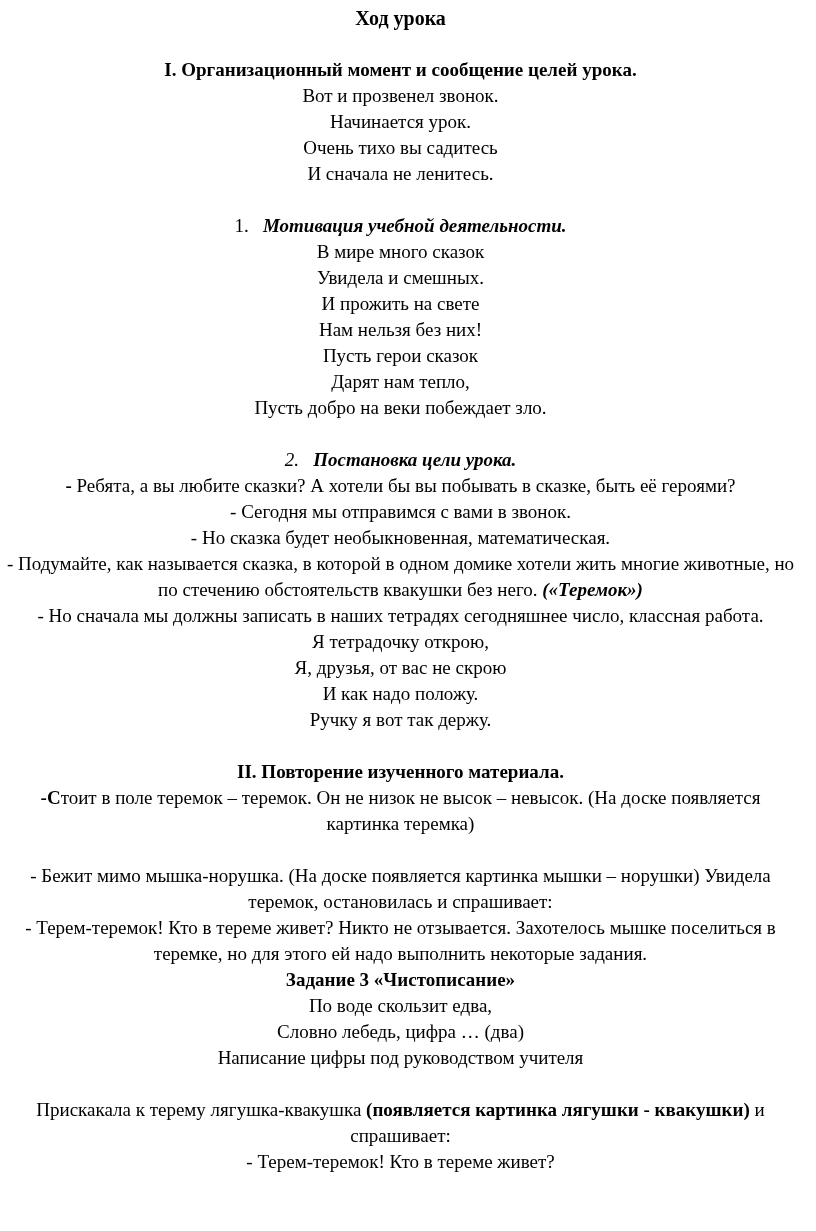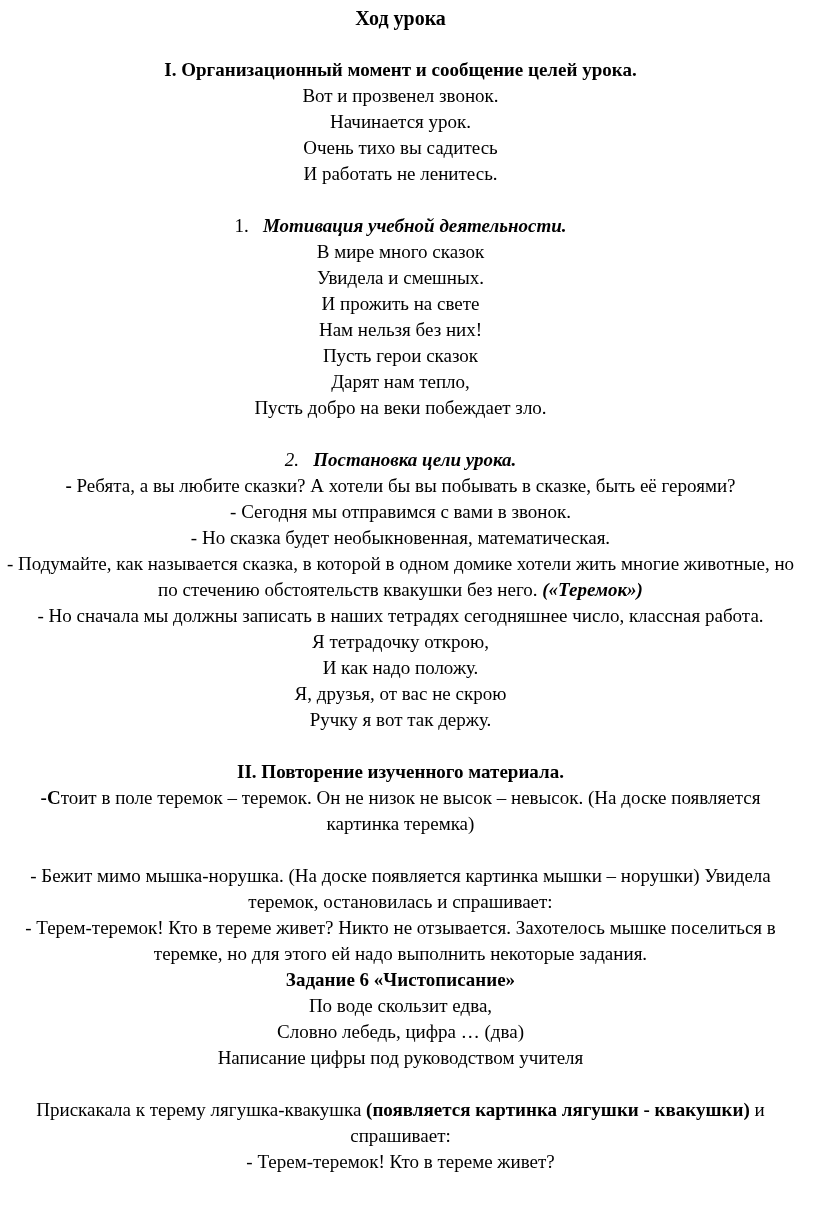--- a/index.html
+++ b/index.html
@@ -42,48 +42,48 @@
 <body>
 
 <div class="page">
   <h1 class="title">Ход урока</h1>
   <div id="doc-body">
       <p class="line">&nbsp;</p>
       <p class="line"><span class="b">I. Организационный момент и сообщение целей урока.</span></p>
       <p class="line ind-poem"><span>Вот и прозвенел звонок.</span></p>
       <p class="line ind-poem"><span>Начинается урок.</span></p>
       <p class="line ind-poem"><span>Очень тихо вы садитесь</span></p>
-      <p class="line ind-poem"><span>И работать не ленитесь.</span></p>
+      <p class="line ind-poem"><span>И сначала не ленитесь.</span></p>
       <p class="line">&nbsp;</p>
       <p class="line ind-list"><span>1.&nbsp;&nbsp;&nbsp;</span><span class="b i">Мотивация учебной деятельности.</span></p>
       <p class="line"><span>В мире много сказок</span></p>
       <p class="line"><span>Увидела и смешных.</span></p>
       <p class="line"><span>И прожить на свете</span></p>
       <p class="line"><span>Нам нельзя без них!</span></p>
       <p class="line"><span>Пусть герои сказок</span></p>
       <p class="line"><span>Дарят нам тепло,</span></p>
       <p class="line"><span>Пусть добро на веки побеждает зло.</span></p>
       <p class="line">&nbsp;</p>
       <p class="line ind-list"><span class="i">2.&nbsp;&nbsp;&nbsp;</span><span class="b i">Постановка цели урока.</span></p>
       <p class="line"><span class="b">- </span><span>Ребята, а вы любите сказки? А хотели бы вы побывать в сказке, быть её героями?</span></p>
       <p class="line"><span>- Сегодня мы отправимся с вами в звонок.</span></p>
       <p class="line"><span>- Но сказка будет необыкновенная, математическая.</span></p>
       <p class="line"><span>- Подумайте, как называется сказка, в которой в одном домике хотели жить многие животные, но по стечению обстоятельств квакушки без него. </span><span class="b i">(«Теремок»)</span></p>
       <p class="line"><span>- Но сначала мы должны записать в наших тетрадях сегодняшнее число, классная работа.</span></p>
       <p class="line ind-small"><span>Я тетрадочку открою,</span></p>
+      <p class="line"><span>Я, друзья, от вас не скрою</span></p>
       <p class="line"><span>И как надо положу.</span></p>
-      <p class="line"><span>Я, друзья, от вас не скрою</span></p>
       <p class="line"><span>Ручку я вот так держу.</span></p>
       <p class="line">&nbsp;</p>
       <p class="line"><span class="b">II. Повторение изученного материала.</span></p>
       <p class="line"><span class="b">-С</span><span>тоит в поле теремок – теремок. Он не низок не высок – невысок. (На доске появляется картинка теремка)</span></p>
       <p class="line">&nbsp;</p>
       <p class="line"><span>- Бежит мимо мышка-норушка. (На доске появляется картинка мышки – норушки) Увидела теремок, остановилась и спрашивает:</span></p>
       <p class="line"><span>- Терем-теремок! Кто в тереме живет? Никто не отзывается. Захотелось мышке поселиться в теремке, но для этого ей надо выполнить некоторые задания.</span></p>
-      <p class="line"><span class="b">Задание 6 «Чистописание»</span></p>
+      <p class="line"><span class="b">Задание 3 «Чистописание»</span></p>
       <p class="line"><span>По воде скользит едва,</span></p>
       <p class="line"><span>Словно лебедь, цифра … (два)</span></p>
       <p class="line"><span>Написание цифры под руководством учителя</span></p>
       <p class="line">&nbsp;</p>
       <p class="line"><span>Прискакала к терему лягушка-квакушка </span><span class="b">(появляется картинка лягушки - квакушки)</span><span> и спрашивает:</span></p>
       <p class="line"><span>- Терем-теремок! Кто в тереме живет?</span></p>
     </div>
 </div>
 
 </body></html>

